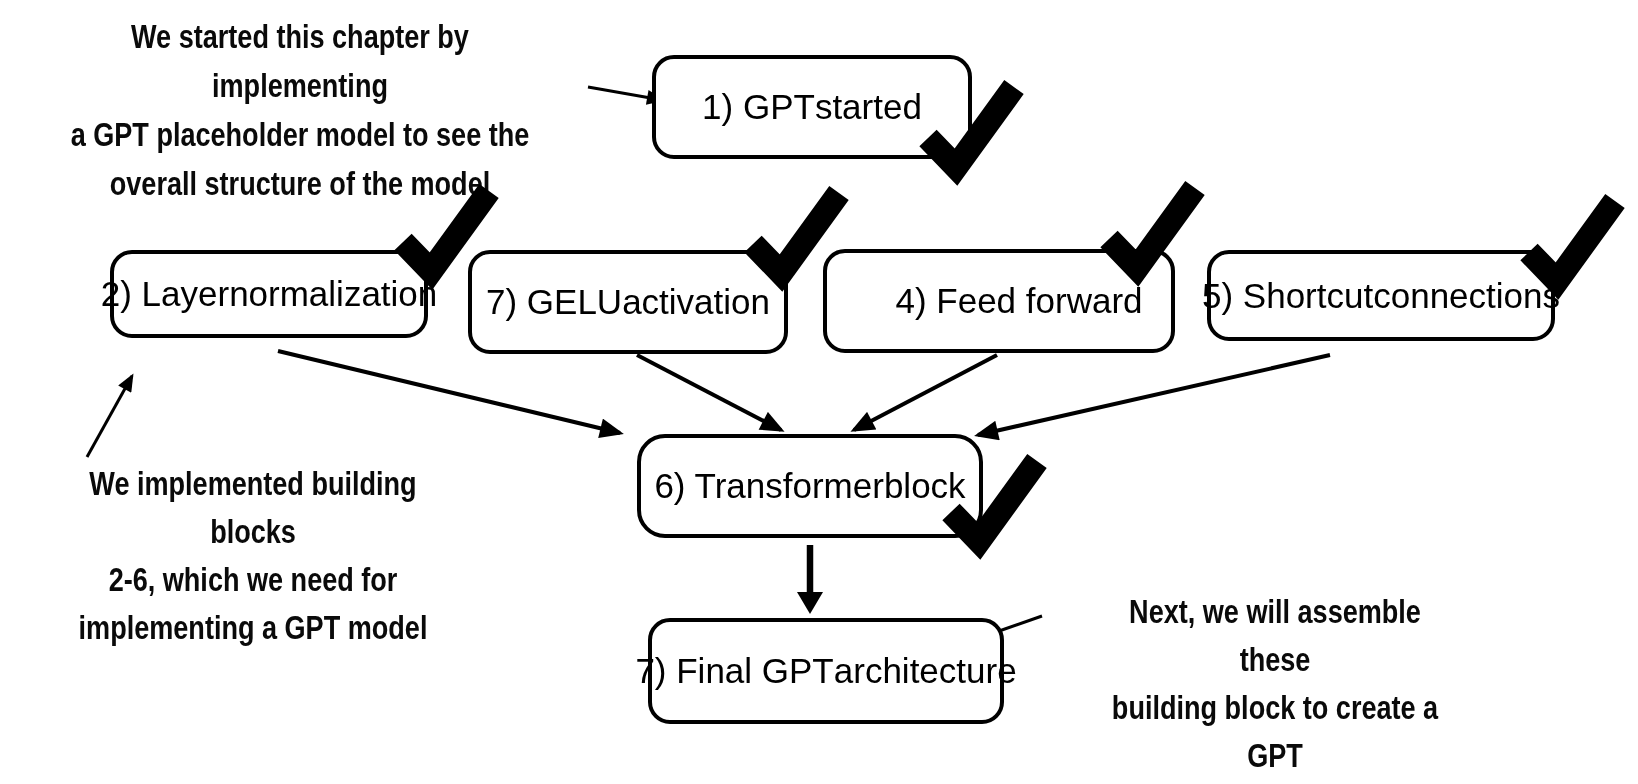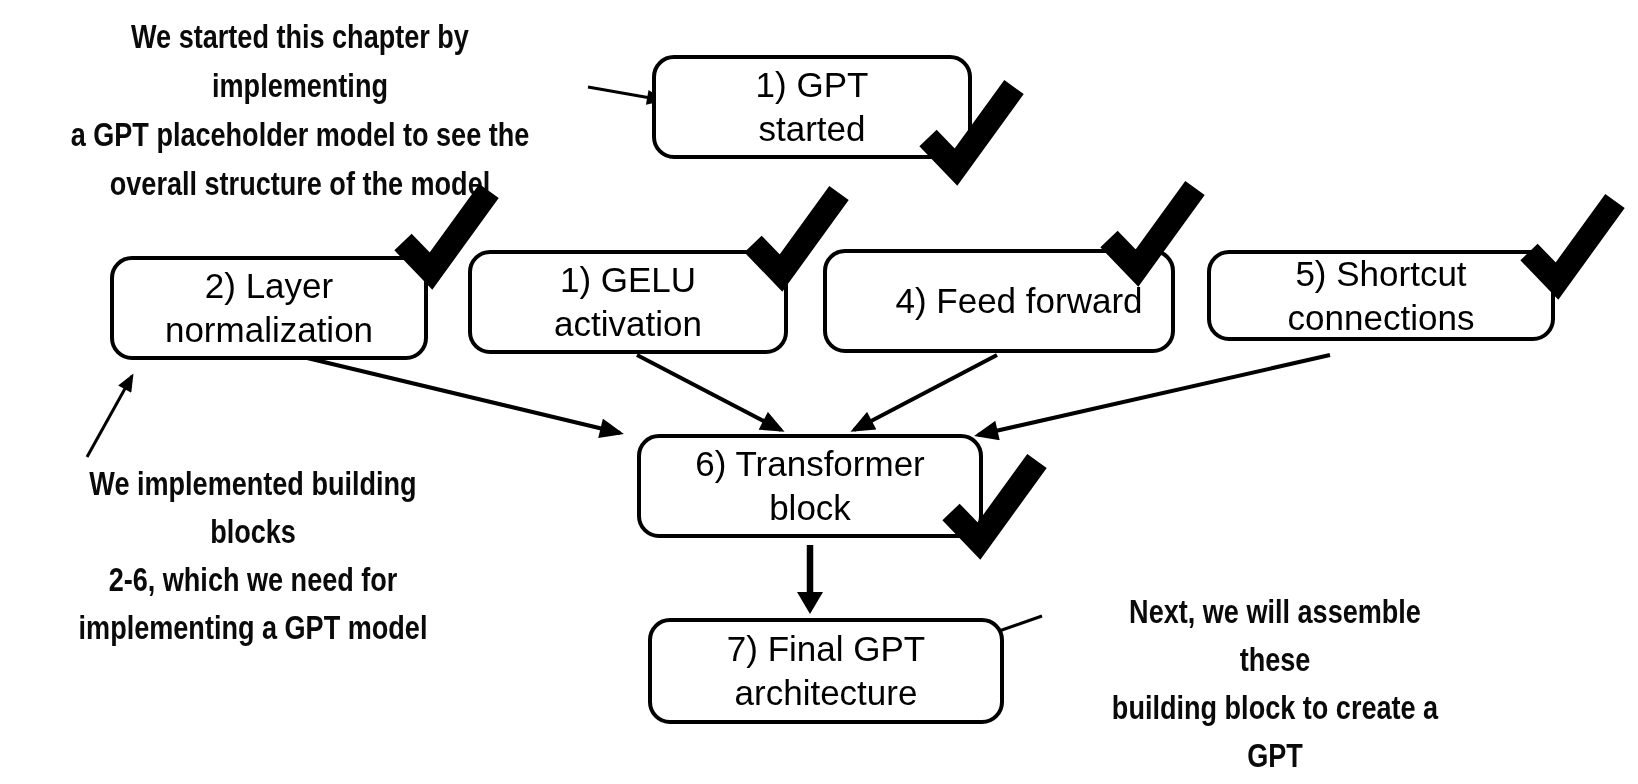--- a/index.html
+++ b/index.html
@@ -24,21 +24,21 @@
     height: 784px;
     overflow: visible;
   }
   .box {
     position: absolute;
     box-sizing: border-box;
     background: #ffffff;
     border: 4.5px solid #000000;
     border-radius: 22px;
     display: flex;
-    flex-direction: column;
+    flex-direction: row;
     align-items: center;
     justify-content: center;
     text-align: center;
     font-size: 35px;
     line-height: 44px;
     z-index: 2;
   }
   .box span {
     display: block;
     white-space: nowrap;
@@ -84,36 +84,36 @@
     <line x1="1330" y1="355" x2="978" y2="435" stroke="#000" stroke-width="4" marker-end="url(#ah)"></line>
 
     <line x1="810" y1="545" x2="810" y2="596" stroke="#000" stroke-width="6.5"></line>
     <polygon points="810,614 797,592 823,592" fill="#000"></polygon>
   </svg>
 
   <div class="box" style="left:652px; top:55px;  width:320px; height:104px;">
     <span>1) GPT</span>
     <span>started</span>
   </div>
-  <div class="box" style="left:110px; top:250px; width:318px; height:104px;margin-top:6px;">
+  <div class="box" style="left:110px; top:250px; width:318px; height:88px;">
     <span>2) Layer</span>
     <span>normalization</span>
   </div>
   <div class="box" style="left:468px; top:250px; width:320px; height:104px;">
-    <span>1) GELU</span>
+    <span>7) GELU</span>
     <span>activation</span>
   </div>
   <div class="box" style="left:823px; top:249px; width:352px; height:104px;padding-left:40px;">
     <span>4) Feed forward</span>
   </div>
   <div class="box" style="left:1207px; top:250px; width:348px; height:91px;">
     <span>5) Shortcut</span>
     <span>connections</span>
   </div>
-  <div class="box" style="left:637px; top:434px; width:346px; height:104px;">
+  <div class="box" style="left:637px; top:434px; width:346px; height:104px;border-radius:28px;">
     <span>6) Transformer</span>
     <span>block</span>
   </div>
   <div class="box" style="left:648px; top:618px; width:356px; height:106px;">
     <span>7) Final GPT</span>
     <span>architecture</span>
   </div>
 
   <svg class="check" style="left:915px;  top:82px;" width="110" height="100" viewBox="0 0 110 100">
     <polyline points="13,56 41,85 99,5" fill="none" stroke="#000" stroke-width="24" stroke-linecap="butt" stroke-linejoin="miter"></polyline>

